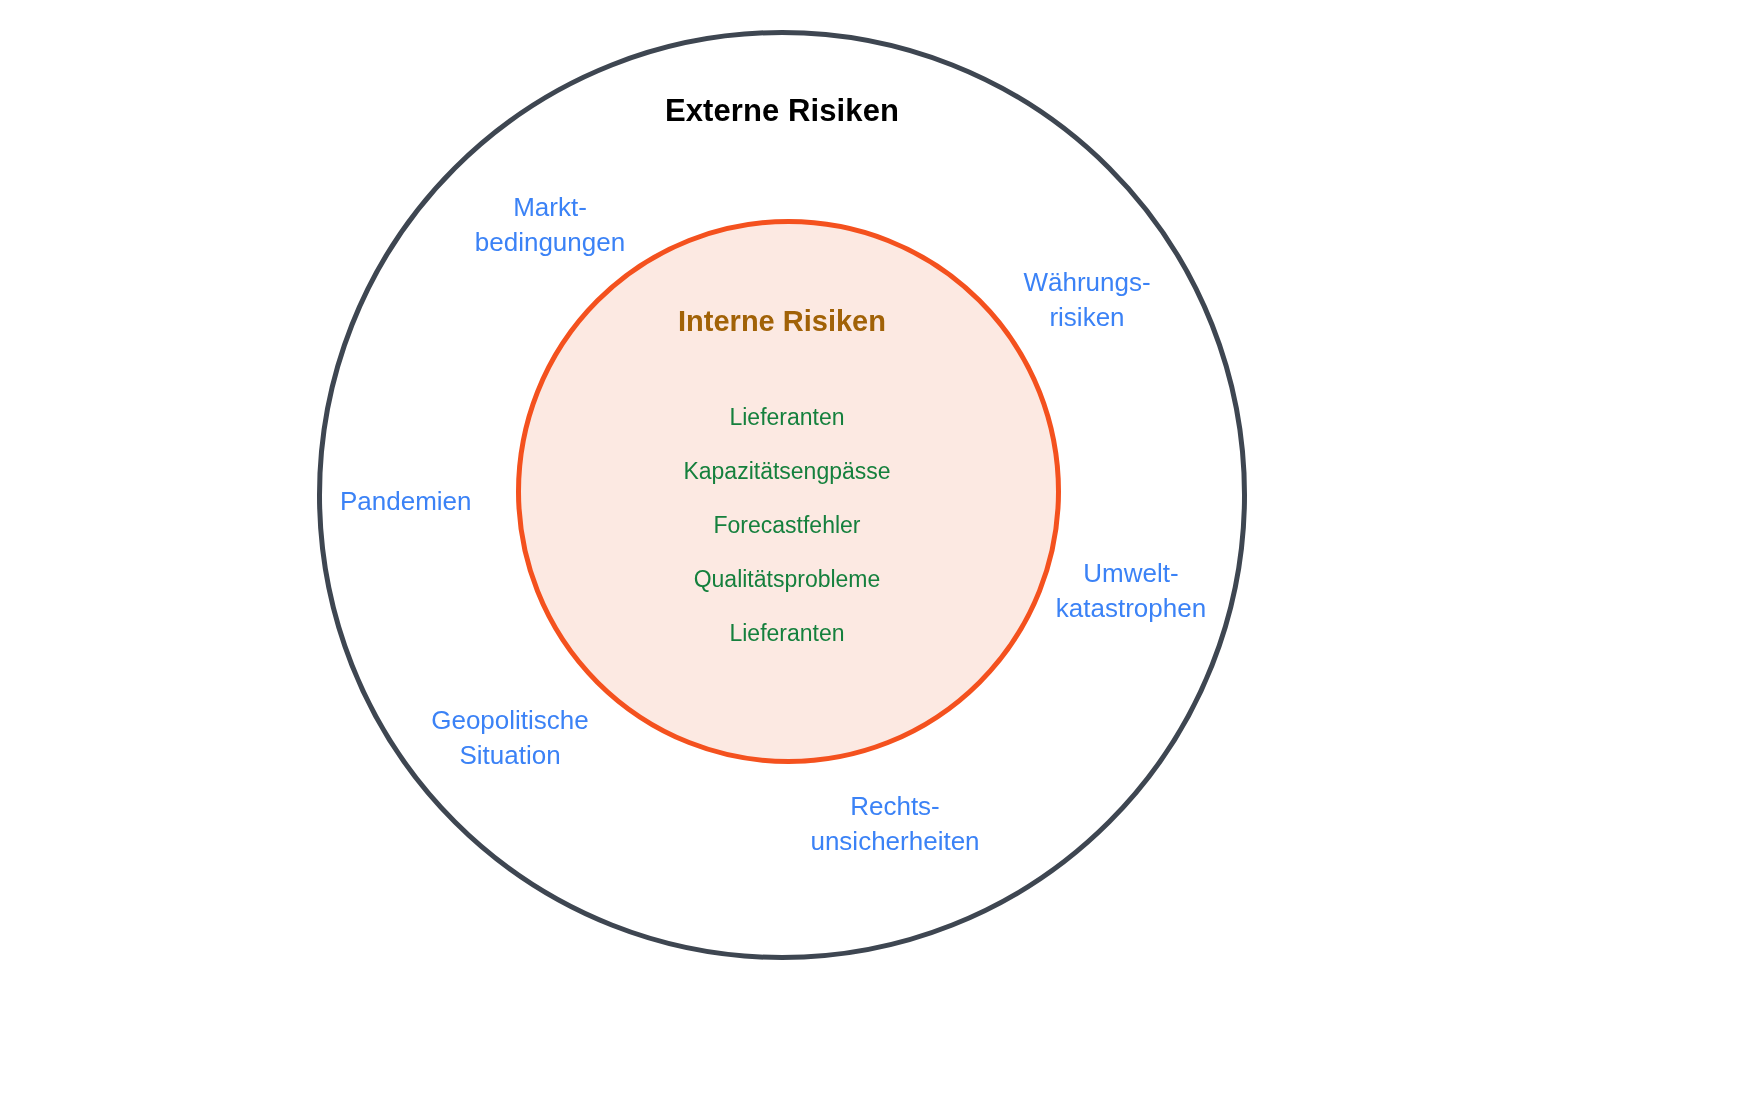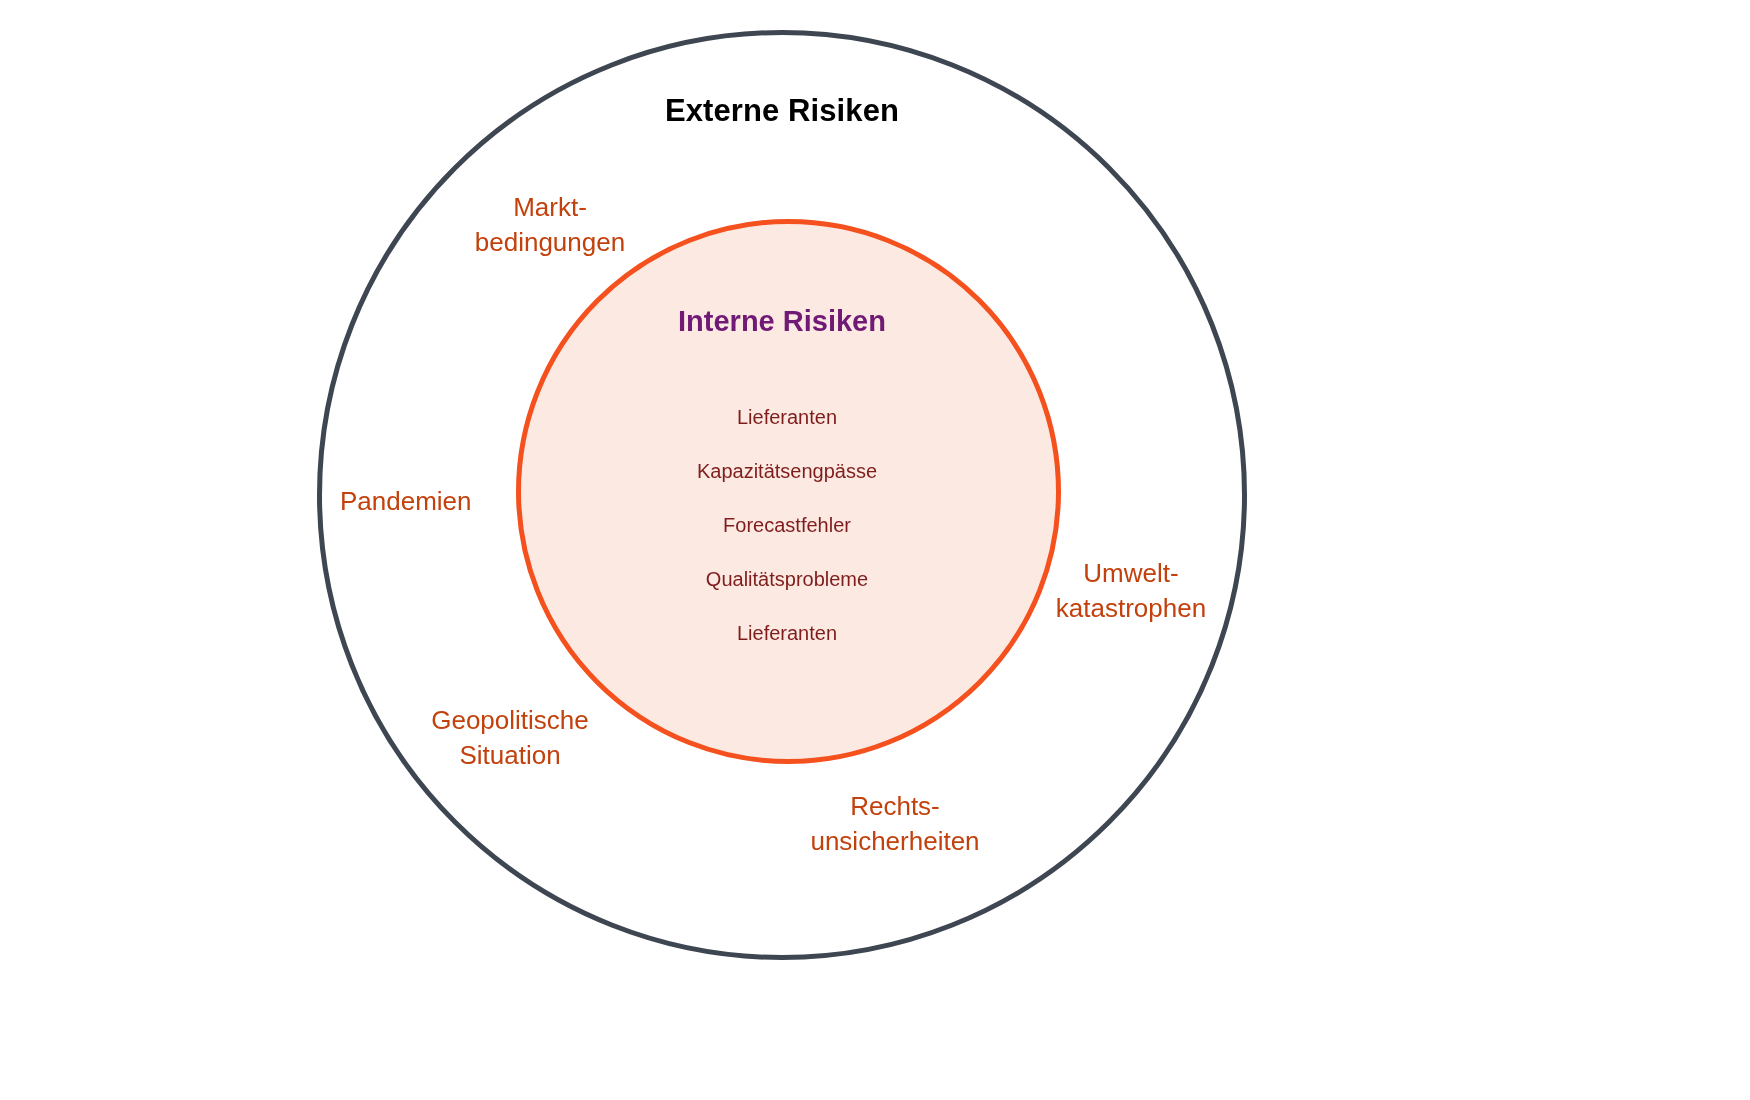--- a/index.html
+++ b/index.html
@@ -53,39 +53,39 @@
     letter-spacing: 0.1px;
   }
   .inner-title {
     position: absolute;
     left: 632px;
     top: 305px;
     width: 300px;
     text-align: center;
     font-size: 29px;
     font-weight: bold;
-    color: #701a75;
+    color: #a16207;
   }
   .inner-list {
     position: absolute;
     left: 562px;
     top: 390px;
     width: 450px;
     text-align: center;
   }
   .inner-item {
-    font-size: 20px;
-    color: #7f1d1d;
+    font-size: 23px;
+    color: #15803d;
     line-height: 54px;
     white-space: nowrap;
   }
   .ext-label {
     position: absolute;
     font-size: 26px;
-    color: #c2410c;
+    color: #3b82f6;
     line-height: 35px;
     white-space: nowrap;
   }
   .ext-label .l {
     display: block;
   }
   .pos-markt {
     left: 460px;
     top: 190px;
     width: 180px;
@@ -142,20 +142,24 @@
     <div class="inner-item">Forecastfehler</div>
     <div class="inner-item">Qualitätsprobleme</div>
     <div class="inner-item">Lieferanten</div>
   </div>
 
   <div class="ext-label pos-markt">
     <span class="l">Markt-</span>
     <span class="l">bedingungen</span>
   </div>
 
+  <div class="ext-label pos-waehrung">
+    <span class="l">Währungs-</span>
+    <span class="l">risiken</span>
+  </div>
 
   <div class="ext-label pos-pandemien">
     <span class="l">Pandemien</span>
   </div>
 
   <div class="ext-label pos-umwelt">
     <span class="l">Umwelt-</span>
     <span class="l">katastrophen</span>
   </div>
 

